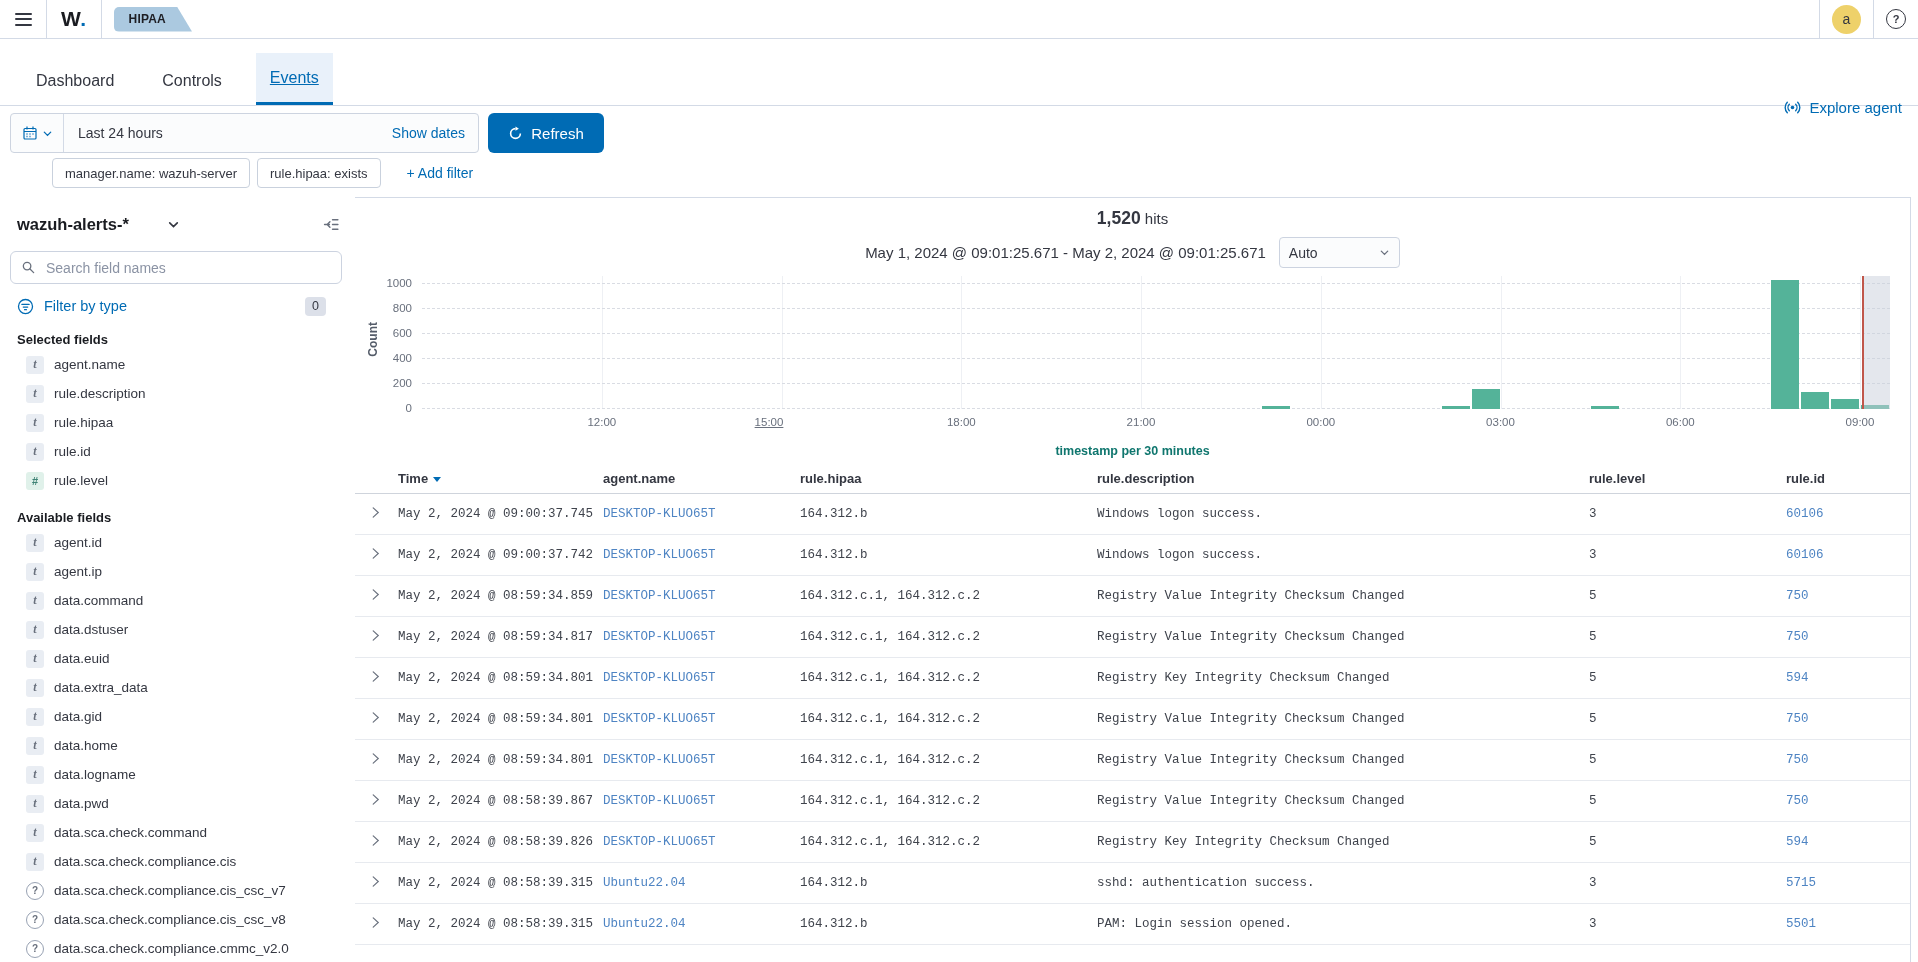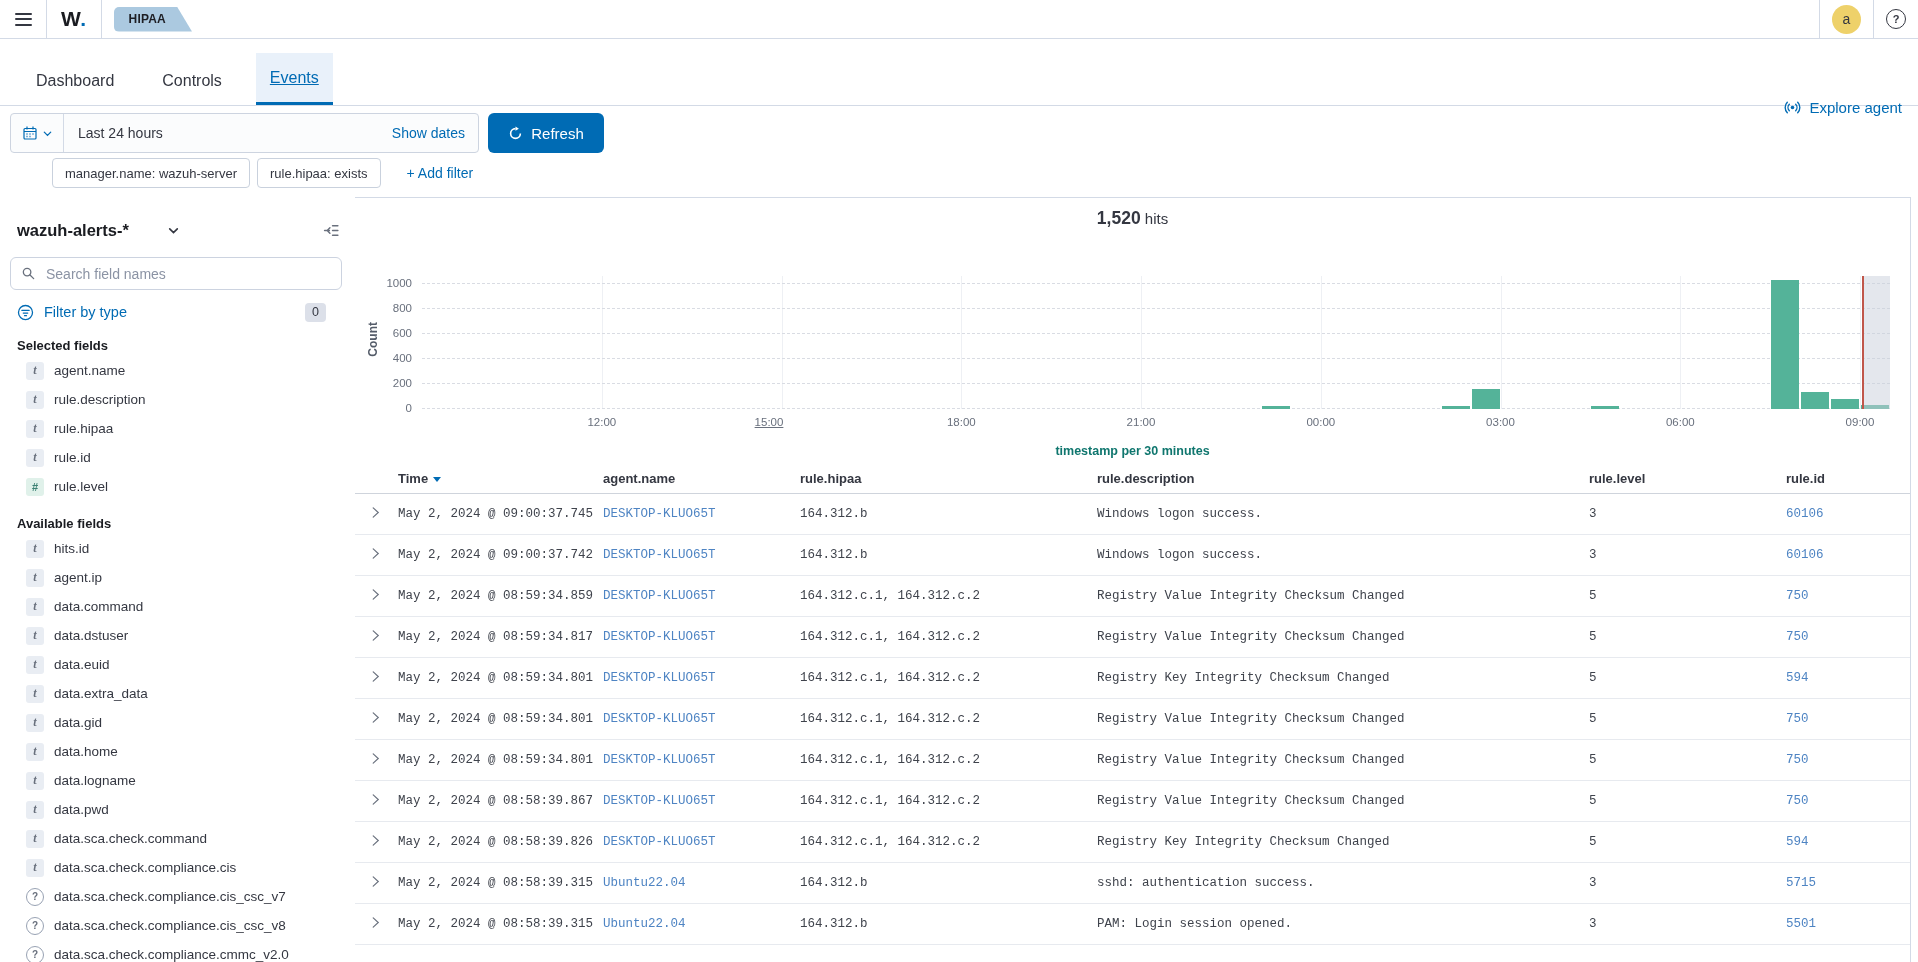--- a/index.html
+++ b/index.html
@@ -57,21 +57,21 @@
               font-family:"Liberation Sans",sans-serif;}
 
   
   .filterrow{position:absolute;left:10px;top:158px;height:30px;display:flex;align-items:center;gap:7px;padding-left:42px;}
   .pill{height:28px;padding:0 12px;border:1px solid #c9d1dd;border-radius:4px;background:#fff;
         font-size:13px;color:#343741;display:flex;align-items:center;cursor:pointer;}
   .addfilter{margin-left:19px;color:#006bb4;font-size:14px;cursor:pointer;}
 
   
   .sidebar{position:absolute;left:10px;top:196px;width:332px;bottom:0;overflow:hidden;}
-  .sb-title-row{display:flex;align-items:center;height:28px;margin-top:20px;gap:28px;}
+  .sb-title-row{display:flex;align-items:center;height:28px;margin-top:14px;gap:28px;}
   .sb-title{font-size:16.5px;font-weight:700;color:#1a1c21;padding-left:7px;cursor:pointer;}
   .sb-title-chev{margin-left:10px;color:#343741;cursor:pointer;}
   .sb-collapse{margin-left:auto;margin-right:2px;cursor:pointer;}
   .sb-search{margin-top:13px;height:31px;border:1px solid #ccd3e0;border-radius:6px;background:#fff;
              display:flex;align-items:center;gap:8px;padding:0 10px;}
   .sb-search input{flex:1;border:none;outline:none;font-size:14px;color:#343741;background:transparent;
                    font-family:"Liberation Sans",sans-serif;}
   .sb-search input::placeholder{color:#8b93a4;}
   .sb-filter-row{margin-top:11px;display:flex;align-items:center;gap:10px;height:22px;padding-left:7px;}
   .sb-filter-label{color:#006bb4;font-size:14.5px;cursor:pointer;}
@@ -250,21 +250,21 @@
         </div>
         <div class="field-item">
           <span class="badge badge-num">#</span>
           <span class="field-name">rule.level</span>
         </div>
       </div>
     <div class="sb-head">Available fields</div>
     <div class="field-list" id="available-fields">
         <div class="field-item">
           <span class="badge badge-t">t</span>
-          <span class="field-name">hits.id</span>
+          <span class="field-name">agent.id</span>
         </div>
         <div class="field-item">
           <span class="badge badge-t">t</span>
           <span class="field-name">agent.ip</span>
         </div>
         <div class="field-item">
           <span class="badge badge-t">t</span>
           <span class="field-name">data.command</span>
         </div>
         <div class="field-item">
@@ -318,20 +318,29 @@
         <div class="field-item">
           <span class="badge badge-t">t</span>
         </div>
       </div>
   </aside>
 
   <main class="main">
     <div class="hits-line">
       <b>1,520</b>
       <span>hits</span>
+    </div>
+    <div class="date-line">
+      <span class="date-text">May 1, 2024 @ 09:01:25.671 - May 2, 2024 @ 09:01:25.671</span>
+      <div class="interval">
+        <span>Auto</span>
+        <svg class="chev" width="11" height="11" viewBox="0 0 12 12">
+          <path d="M2.5 4.5 6 8l3.5-3.5" stroke="#69707d" fill="none" stroke-width="1.4" stroke-linecap="round"></path>
+        </svg>
+      </div>
     </div>
 
     <div class="chart-region">
       <div class="count-label">Count</div>
       <div class="plot" id="plot">
           <div class="gridline-v" style="left: 179.8px;"></div>
           <div class="xtick" style="left: 179.8px;">12:00</div>
           <div class="gridline-v" style="left: 359.5px;"></div>
           <div class="xtick" style="left: 347px; text-decoration: underline;">15:00</div>
           <div class="gridline-v" style="left: 539.3px;"></div>

